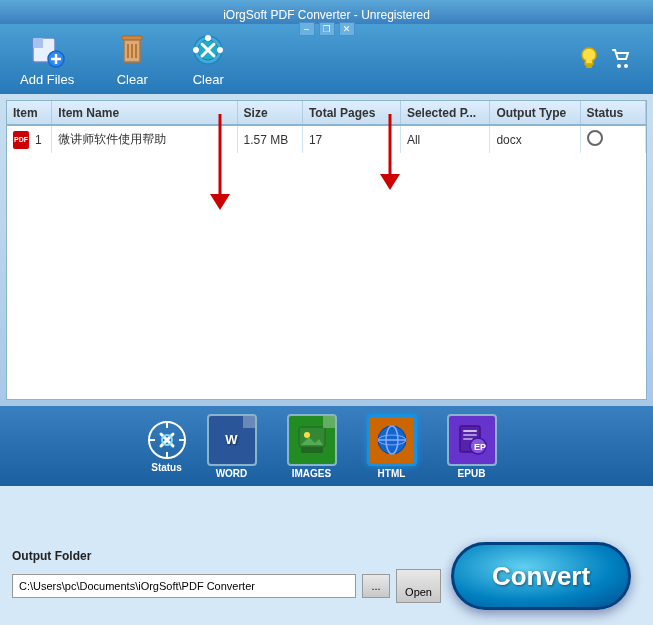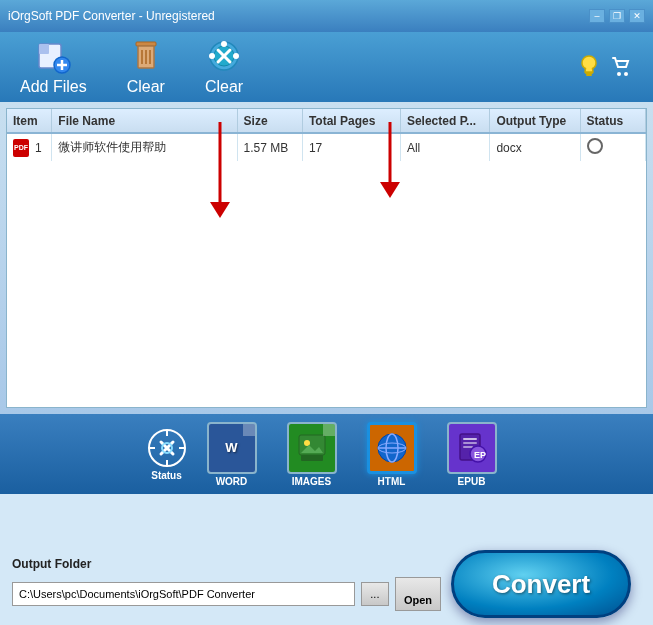--- a/index.html
+++ b/index.html
@@ -5,22 +5,23 @@
     * { margin: 0; padding: 0; box-sizing: border-box; }
     body { width: 653px; height: 625px; font-family: Arial, sans-serif; font-size: 12px; overflow: hidden; background: #d4e8f7; }
 
     
     .title-bar {
       background: linear-gradient(to bottom, #5ba8d8, #3a7fbf);
       height: 24px;
       display: flex;
       align-items: center;
       justify-content: space-between;
-      padding: 16px 8px;
-      color: white;
+      padding: 8px 8px;
+      color: white;
+      flex-direction: column;
     }
     .title-bar-controls { display: flex; gap: 4px; }
     .title-bar-btn {
       width: 16px; height: 14px;
       background: #6ab0e0;
       border: 1px solid #4a90c8;
       color: white;
       font-size: 9px;
       display: flex; align-items: center; justify-content: center;
       cursor: pointer;
@@ -40,21 +41,21 @@
       flex-direction: column;
       align-items: center;
       gap: 4px;
       cursor: pointer;
       color: white;
     }
     .toolbar-btn-icon {
       width: 36px; height: 36px;
       display: flex; align-items: center; justify-content: center;
     }
-    .toolbar-btn-label { font-size: 16px; color: white; }
+    .toolbar-btn-label { font-size: 13px; color: white; }
 
     table {
       width: 100%;
       border-collapse: collapse;
       font-size: 12px;
     }
 
     thead tr {
       background: linear-gradient(to bottom, #ddeeff, #c8ddf0);
       height: 24px;
@@ -177,21 +178,20 @@
       display: flex; align-items: center; justify-content: center;
     }
 
     .open-btn {
       height: 24px;
       padding: 16px 8px;
       background: linear-gradient(to bottom, #e8e8e8, #c8c8c8);
       border: 1px solid #999;
       cursor: pointer;
       font-size: 11px;
-      font-weight: bold;
     }
 
     .bottom-area {
       background: #d4e8f7;
       height: 90px;
       display: flex;
       align-items: center;
       position: relative;
       padding: 0 12px;
       margin-top: 45px;
@@ -336,21 +336,21 @@
 </div>
 
 <div class="main-content">
 
   <div class="file-section" style="position:relative; flex:1;">
     <div class="file-section-inner">
       <table>
         <thead>
           <tr>
             <th style="width:40px;">Item</th>
-            <th style="width:170px;">File Name</th>
+            <th style="width:170px;">Item Name</th>
             <th style="width:60px;">Size</th>
             <th style="width:90px;">Total Pages</th>
             <th style="width:80px;margin-top:16px;">Selected P...</th>
             <th style="width:80px;">Output Type</th>
             <th style="width:60px;padding-left:6px;">Status</th>
           </tr>
         </thead>
         <tbody>
           <tr>
             <td>

